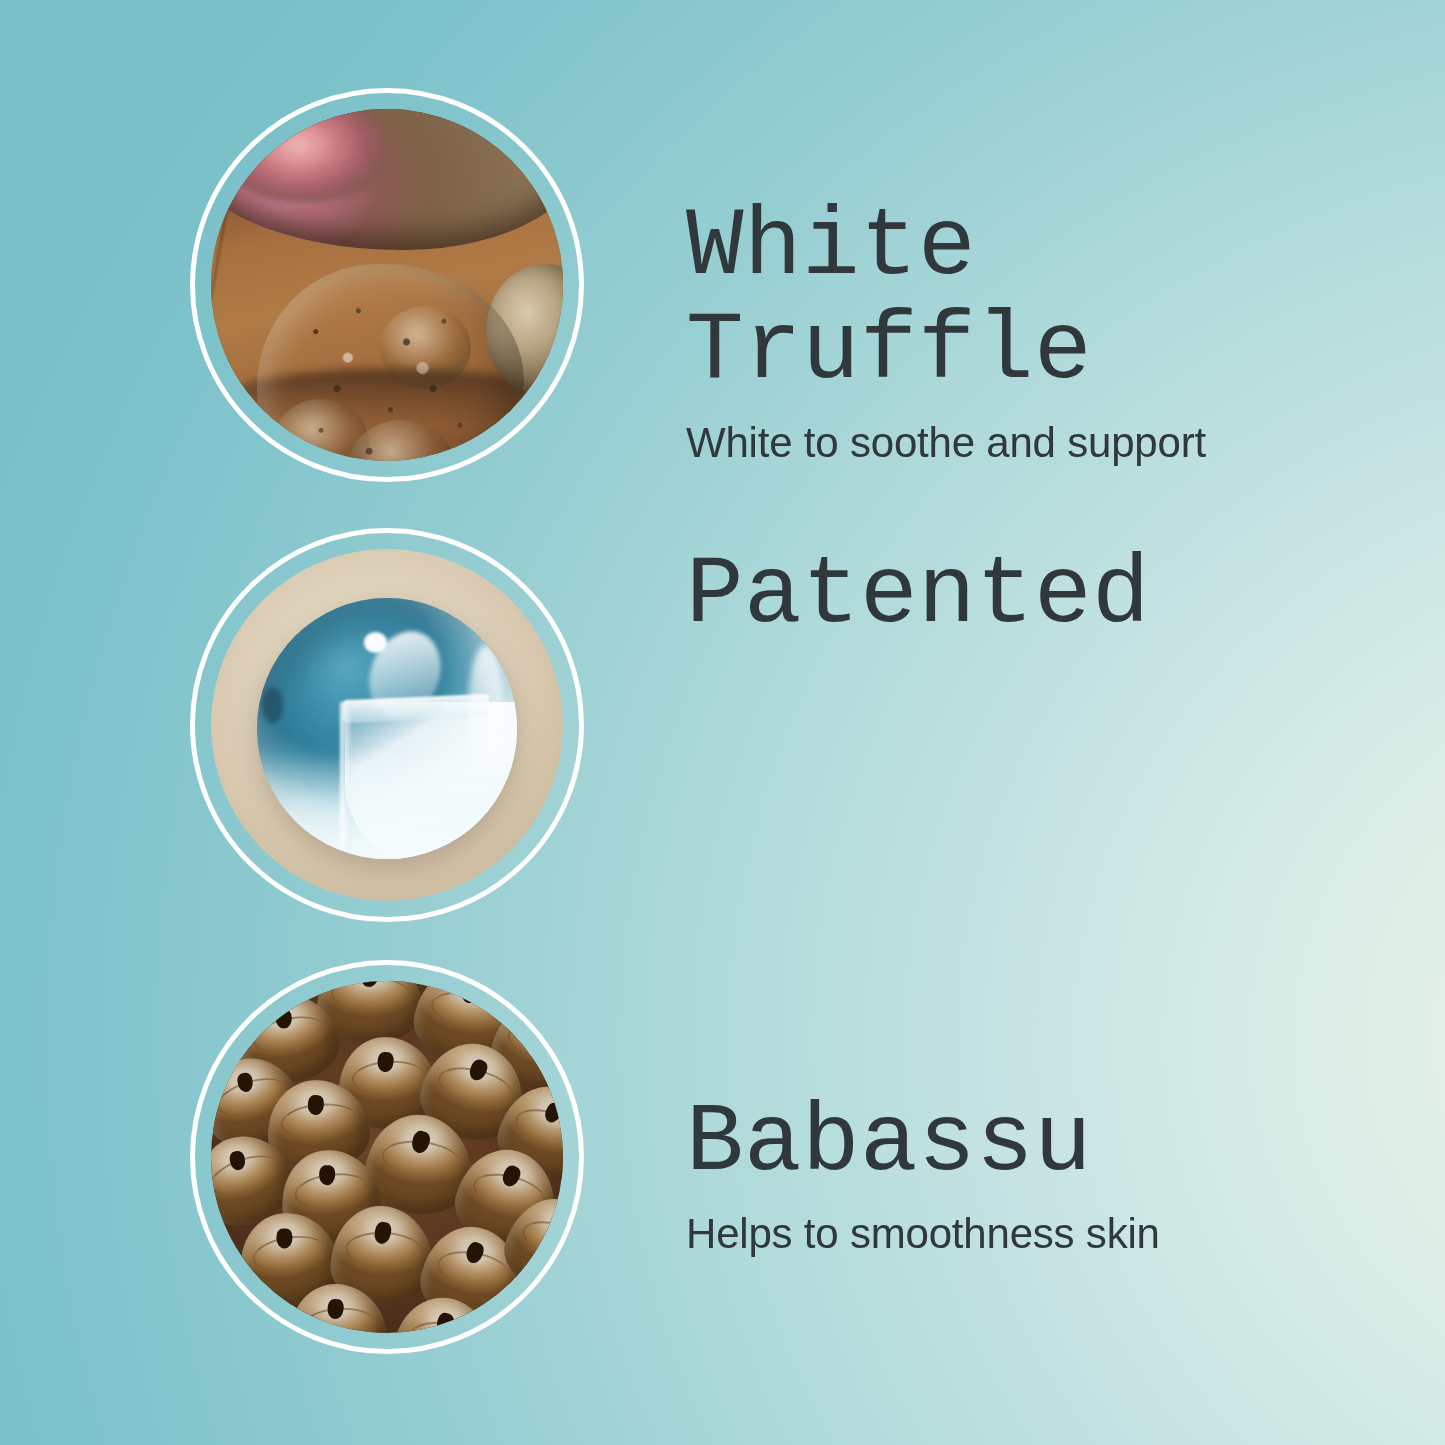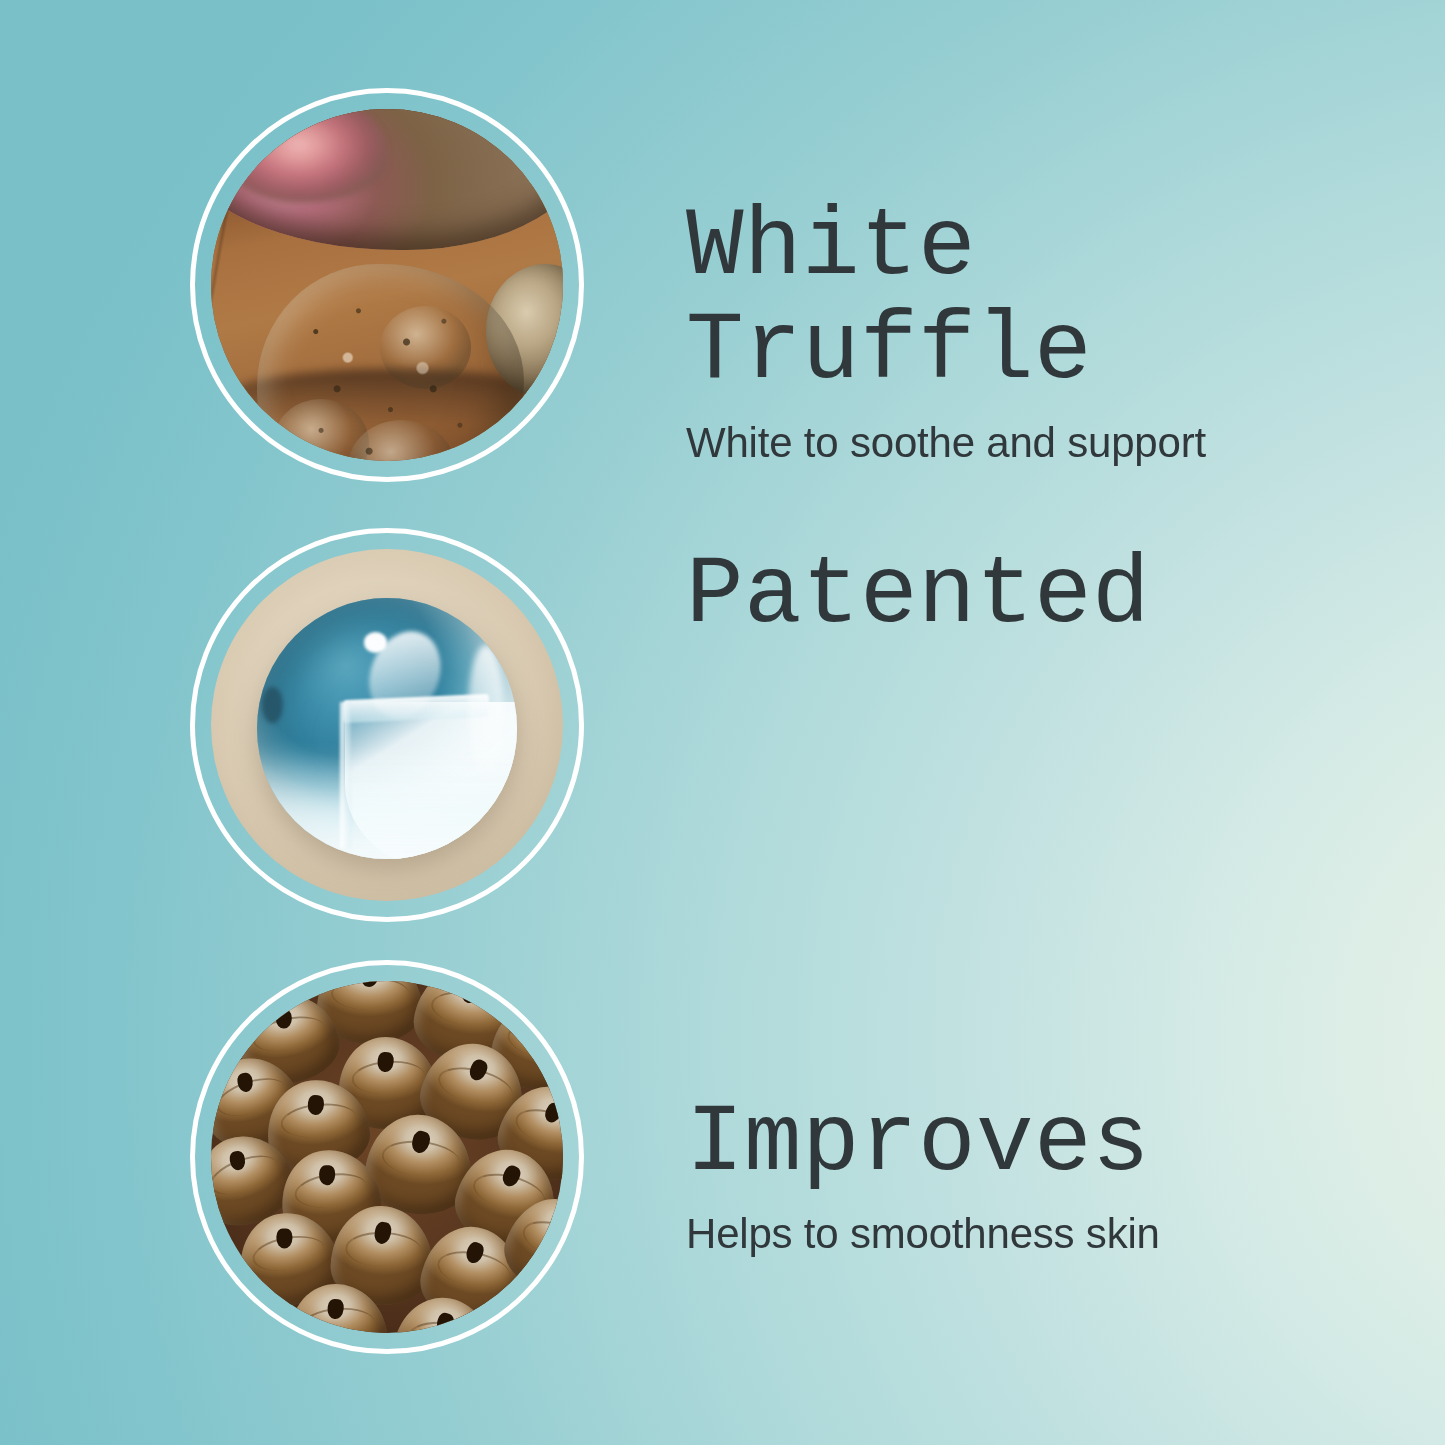--- a/index.html
+++ b/index.html
@@ -415,17 +415,17 @@
           <div class="nut" style="left:60%;top:70%;width:28%;height:27%;transform:rotate(10deg);"></div>
           <div class="nut" style="left:84%;top:62%;width:26%;height:26%;transform:rotate(18deg);"></div>
           <div class="nut" style="left:22%;top:86%;width:28%;height:26%;transform:rotate(-4deg);"></div>
           <div class="nut" style="left:52%;top:90%;width:28%;height:26%;transform:rotate(6deg);"></div>
         </div>
       </div>
     </div>
   </div>
 
   <div class="text-col block-3">
-    <h2 class="headline">Improves</h2>
+    <h2 class="headline">Babassu</h2>
     <p class="subline">Helps to smoothness skin</p>
   </div>
 
 </div>
 
 </body></html>

